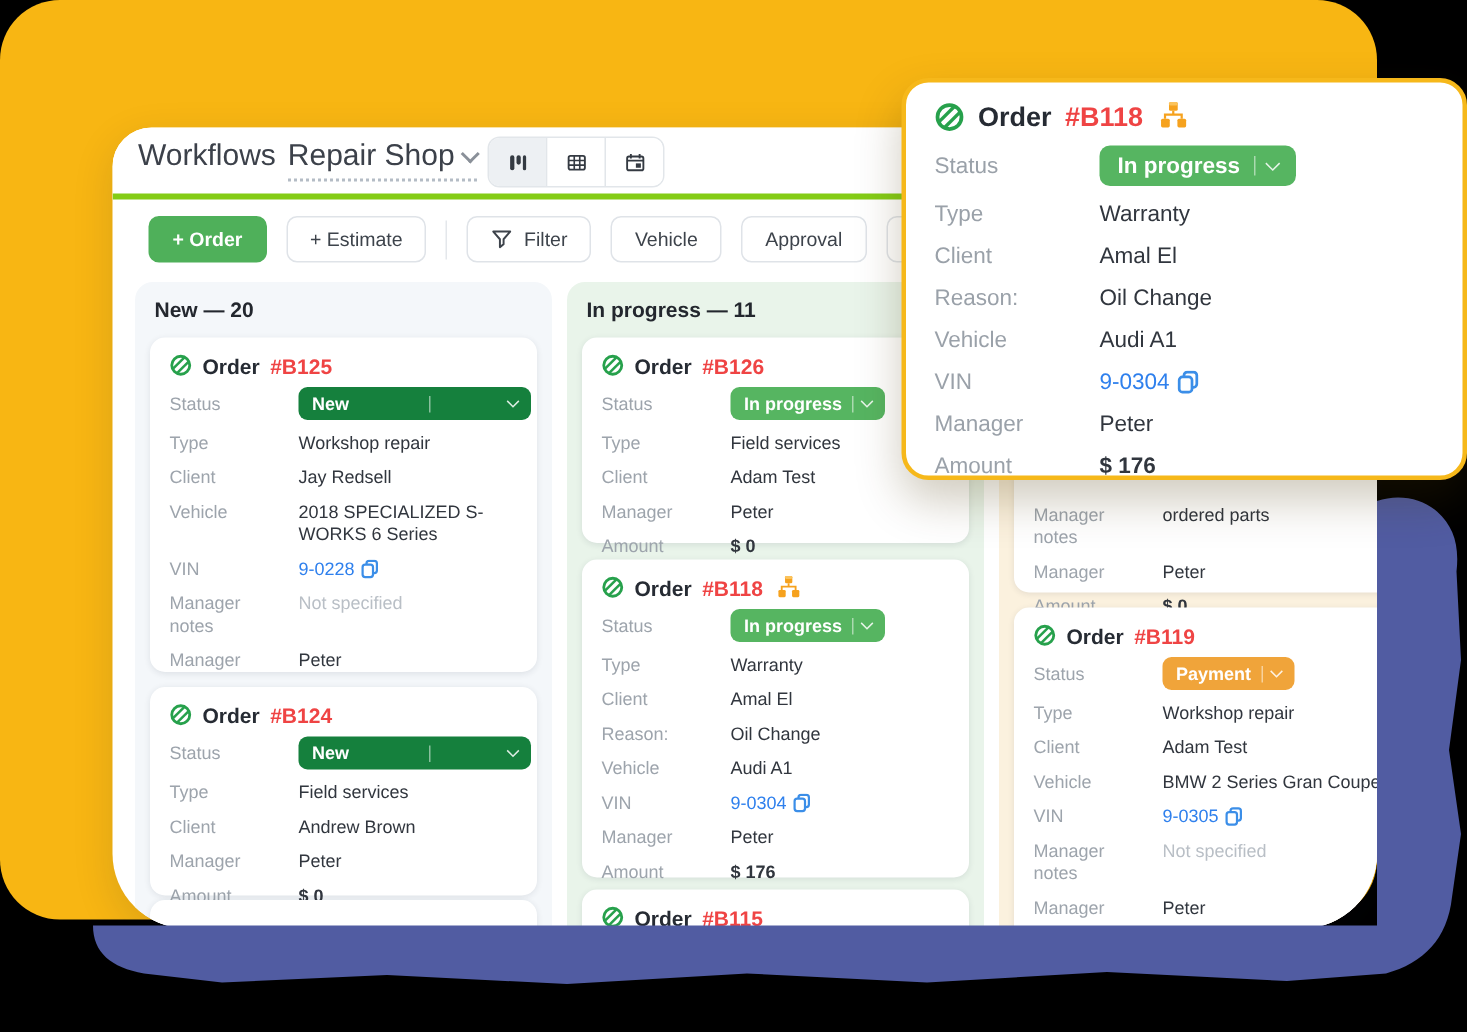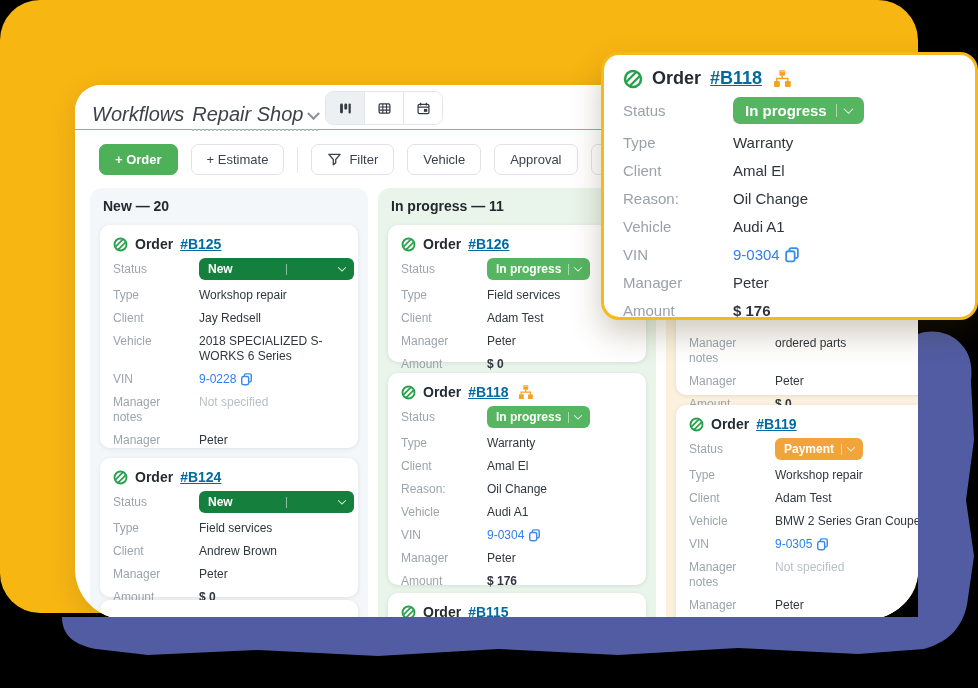--- a/index.html
+++ b/index.html
@@ -10,25 +10,25 @@
   
   .yellow-bg{position:absolute;left:0;top:0;width:918px;height:613px;background:#f8b613;
              border-radius:40px;z-index:1;}
   .navy-blob{position:absolute;left:0;top:0;width:978px;height:688px;z-index:50;pointer-events:none;}
 
   
   .window{position:absolute;left:75px;top:85px;width:843px;height:534px;background:#fff;
           border-radius:26px 26px 50px 50px;overflow:hidden;z-index:10;
           box-shadow:0 8px 28px rgba(20,25,40,.12);}
   .win-header{position:absolute;left:0;top:0;right:0;height:44px;background:#fff;
-              border-bottom:1px solid #84cc16;font-style:italic;}
+              border-bottom:4px solid #84cc16;}
   .title{position:absolute;left:17px;top:8px;font-size:20px;color:#3c414a;display:flex;
          align-items:baseline;gap:8px;white-space:nowrap;}
   .board-name{border-bottom:2px dotted #b4bcc5;padding-bottom:3px;display:inline-flex;
-              align-items:baseline;gap:6px;margin-top:10px;}
+              align-items:baseline;gap:6px;}
   .chev{display:inline-block;width:7px;height:7px;border-right:2px solid #8a9099;
         border-bottom:2px solid #8a9099;transform:rotate(45deg) translate(-2px,-2px);}
   .view-toggle{position:absolute;left:250px;top:6px;height:32px;display:flex;
                border:1px solid #e2e6ea;border-radius:8px;overflow:hidden;background:#fff;}
   .view-btn{width:38px;height:32px;display:flex;align-items:center;justify-content:center;
             border-right:1px solid #e2e6ea;background:#fff;}
   .view-btn:last-child{border-right:none;}
   .view-btn.active{background:#edf0f3;}
 
   
@@ -41,22 +41,22 @@
 
   
   .column{position:absolute;top:103px;height:450px;width:278px;border-radius:12px;}
   .col-new{left:15px;background:#f4f7fa;}
   .col-prog{left:303px;background:#e9f4ea;}
   .col-pay{left:591px;background:#fbf1de;}
   .col-header{position:absolute;top:10px;left:13px;font-size:14px;font-weight:bold;color:#23272e;}
 
   .card{position:absolute;left:10px;width:258px;background:#fff;border-radius:10px;
         box-shadow:0 1px 4px rgba(30,40,60,.10);padding:11px 13px;box-sizing:border-box;}
-  .card-title{display:flex;align-items:center;gap:7px;font-size:14px;font-weight:bold;color:#262b33;}
-  .order-id{color:#0369a1;text-decoration:underline;}
+  .card-title{display:flex;gap:7px;font-size:14px;font-weight:bold;color:#262b33;}
+  .order-id{color:#ef4444;}
   .frow{display:flex;margin-top:8px;font-size:12px;line-height:15px;}
   .flbl{width:80px;flex:none;color:#9da4ac;padding-right:6px;}
   .fval{color:#31363e;}
   .muted{color:#b9bfc6;}
   .vin{color:#2f80ed;display:inline-flex;align-items:center;gap:4px;}
   .amount{font-weight:bold;}
   .spacer92{height:92px;}
 
   .badge{display:inline-flex;align-items:center;height:22px;padding:0 9px;border-radius:6px;
          color:#fff;font-weight:bold;font-size:12px;}

